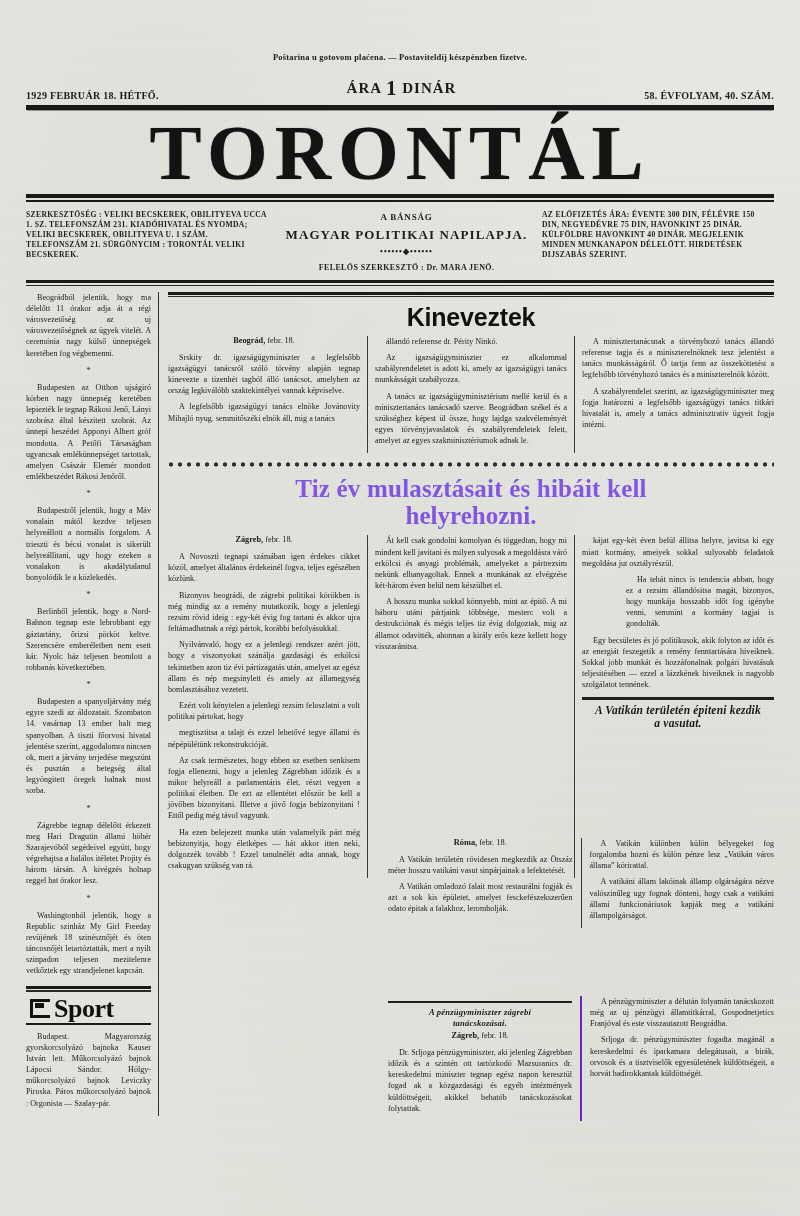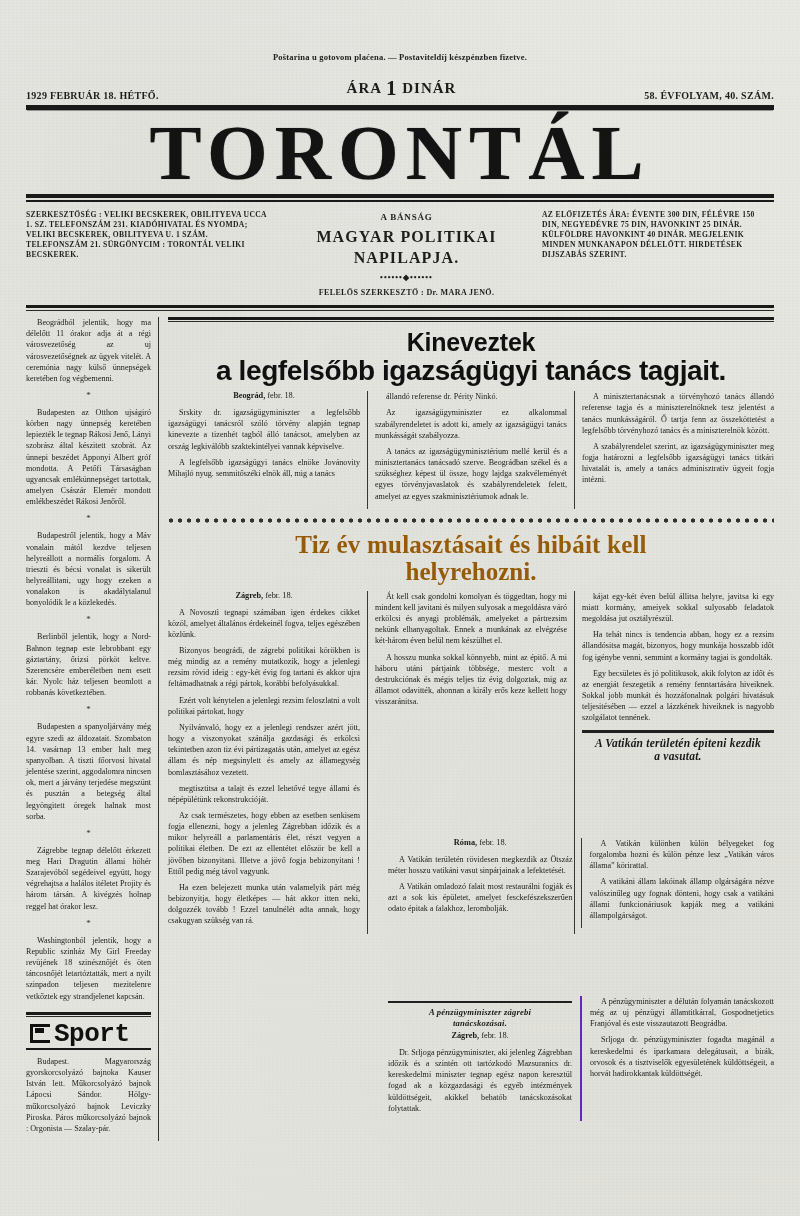--- a/index.html
+++ b/index.html
@@ -54,21 +54,21 @@
     text-shadow:0 0 1px rgba(0,0,0,.5);
   }
   .rule-under{height:4px;background:#1b1b1b;margin:4px 0 0 0;}
   .rule-under2{height:2px;background:#1b1b1b;margin:2px 0 8px 0;}
 
   .mastinfo{display:flex;align-items:flex-start;gap:8px;font-size:7.6px;font-weight:bold;
             letter-spacing:.35px;line-height:1.33;color:#1f1f1f;}
   .mi-left{width:245px;}
   .mi-mid{flex:1;text-align:center;padding-top:2px;}
   .mi-mid .t1{font-size:9px;letter-spacing:.8px;}
-  .mi-mid .t2{font-size:16px;letter-spacing:1.1px;margin-top:2px;}
+  .mi-mid .t2{font-size:13px;letter-spacing:1.1px;margin-top:2px;}
   .mi-mid .dots{font-size:8px;letter-spacing:1px;margin:4px 0 5px;}
   .mi-mid .t3{font-size:8px;letter-spacing:.4px;}
   .mi-right{width:232px;text-align:left;}
 
   .rule-after-mast{height:3px;background:#1b1b1b;margin:6px 0 0;}
   .rule-after-mast2{height:1.2px;background:#2b2b2b;margin:2px 0 6px;}
 
   
   .body-wrap{display:flex;gap:0;}
   .col-narrow{
@@ -90,21 +90,21 @@
     text-align:center;font-weight:bold;line-height:1.04;color:#111;
     font-family:"Liberation Sans", sans-serif;
   }
   .headline .l1{font-size:25px;letter-spacing:-.2px;}
   .headline .l2{font-size:28px;letter-spacing:-.4px;display:block;margin-top:1px;}
   .dot-rule{
     height:9px;margin:7px 0 6px;
     background-image:radial-gradient(circle at 3px 50%, #262626 1.9px, rgba(0,0,0,0) 2.3px);
     background-size:9px 9px;background-repeat:repeat-x;opacity:.92;
   }
-  .headline2{text-align:center;font-weight:bold;color:#a16207;
+  .headline2{text-align:center;font-weight:bold;color:#8b5cf6;
     font-family:"Liberation Serif", serif;line-height:1.08;margin-bottom:3px;}
   .headline2 .l1{font-size:25px;letter-spacing:.2px;}
   .headline2 .l2{font-size:25px;display:block;}
 
   .cols3{display:flex;gap:0;margin-top:6px;}
   .c{flex:1;padding:0 7px;box-sizing:border-box;border-right:1px solid #3a3a3a;}
   .c:last-child{border-right:none;padding-right:0;}
   .c:first-child{padding-left:0;}
   .dateloc{text-align:center;font-size:8.3px;margin:0 0 5px;line-height:1.3;}
   .dateloc b{font-weight:bold;}
@@ -115,21 +115,21 @@
     font-family:"Liberation Serif", serif;letter-spacing:.2px;
   }
   .subhead-it.sm{font-size:8.6px;line-height:1.22;}
 
   .hr-box{height:2.2px;background:#222;margin:5px 0 4px;}
 
   
   .sport-rule{height:3px;background:#1b1b1b;margin:10px 0 1px;}
   .sport-rule2{height:1.2px;background:#2c2c2c;margin-bottom:4px;}
   .sport{
-    font-family:Liberation Mono, monospace;font-weight:bold;font-size:26px;
+    font-family:Liberation Serif, serif;font-weight:bold;font-size:26px;
     letter-spacing:-.5px;color:#111;line-height:1;
     display:flex;align-items:center;gap:4px;margin:2px 0 1px 4px;
   }
   .sport .mark{
     width:17px;height:13px;border:3px solid #111;border-right:none;
     position:relative;flex:none;
   }
   .sport .mark:after{content:"";position:absolute;left:2px;top:1px;width:9px;height:5px;background:#111;}
   .sport-ul{height:2px;background:#1b1b1b;margin:1px 0 6px;}
 </style>
@@ -197,21 +197,20 @@
       <div class="sport-ul"></div>
       <p class="art">Budapest. Magyarország gyorskorcsolyázó bajnoka Kauser István lett. Műkorcsolyázó bajnok Lápocsi Sándor. Hölgy-műkorcsolyázó bajnok Leviczky Piroska. Páros műkorcsolyázó bajnok : Orgonista — Szalay-pár.</p>
     </div>
 
     <div class="main-area">
 
       <div class="hl-rule"></div>
       <div class="hl-rule2"></div>
       <div class="headline">
         <span class="l1">Kineveztek</span>
-        <span class="l2">a legfelsőbb igazságügyi tanács tagjait.</span>
       </div>
 
       <div class="cols3">
         <div class="c">
           <div class="dateloc">
             <b>Beográd,</b>
             <span>febr. 18.</span>
           </div>
           <p class="art">
               <span style="display: block; text-indent: 11px; margin-bottom: 5px;">Srskity dr. igazságügyminiszter a legfelsőbb igazságügyi tanácsról szóló törvény alapján tegnap kinevezte a tizenhét tagból álló tanácsot, amelyben az ország legkiválóbb szaktekintélyei vannak képviselve.</span>
@@ -241,37 +240,37 @@
 
       <div class="cols3">
         <div class="c">
           <div class="dateloc">
             <b>Zágreb,</b>
             <span>febr. 18.</span>
           </div>
           <p class="art">
               <span style="display: block; text-indent: 11px; margin-bottom: 5px;">A Novosztì tegnapi számában igen érdekes cikket közöl, amelyet általános érdekeinél fogva, teljes egészében közlünk.</span>
               <span style="display: block; text-indent: 11px; margin-bottom: 5px;">Bizonyos beográdi, de zágrebi politikai körökben is még mindig az a remény mutatkozik, hogy a jelenlegi rezsim rövid ideig : egy-két évig fog tartani és akkor ujra feltámadhatnak a régi pártok, korábbi befolyásukkal.</span>
+              <span style="display: block; text-indent: 11px; margin-bottom: 5px;">Nyilvánvaló, hogy ez a jelenlegi rendszer azért jött, hogy a viszonyokat szánálja gazdasági és erkölcsi tekintetben azon tiz évi pártizagatás után, amelyet az egész állam és nép megsinylett és amely az államegység bomlasztásához vezetett.</span>
               <span style="display: block; text-indent: 11px; margin-bottom: 5px;">Ezért volt kénytelen a jelenlegi rezsim feloszlatni a volt politikai pártokat, hogy</span>
-              <span style="display: block; text-indent: 11px; margin-bottom: 5px;">Nyilvánvaló, hogy ez a jelenlegi rendszer azért jött, hogy a viszonyokat szánálja gazdasági és erkölcsi tekintetben azon tiz évi pártizagatás után, amelyet az egész állam és nép megsinylett és amely az államegység bomlasztásához vezetett.</span>
               <span style="display: block; text-indent: 11px; margin-bottom: 5px;">megtisztitsa a talajt és ezzel lehetővé tegye állami és népépülétünk rekonstrukcióját.</span>
               <span style="display: block; text-indent: 11px; margin-bottom: 5px;">Az csak természetes, hogy ebben az esetben senkisem fogja ellenezni, hogy a jelenleg Zágrebban időzik és a mikor helyreáll a parlamentáris élet, részt vegyen a politikai életben. De ezt az ellentétet először be kell a jövőben bizonyitani. Illetve a jövő fogja bebizonyitani ! Ettől pedig még távol vagyunk.</span>
               <span style="display: block; text-indent: 11px; margin-bottom: 5px;">Ha ezen belejezett munka után valamelyik párt még bebizonyitja, hogy életképes — hát akkor itten neki, dolgozzék tovább ! Ezzel tanulnélét adta annak, hogy csakugyan szükség van rá.</span>
             </p>
         </div>
         <div class="c">
           <p class="art">
               <span style="display: block; text-indent: 11px; margin-bottom: 5px;">Át kell csak gondolni komolyan és töggedtan, hogy mi mindent kell javitani és milyen sulyosak a megoldásra váró erkölcsi és anyagi problémák, amelyeket a pártrezsim nekünk elhanyagoltak. Ennek a munkának az elvégzése két-három éven belül nem készülhet el.</span>
               <span style="display: block; text-indent: 11px; margin-bottom: 5px;">A hosszu munka sokkal könnyebb, mint az épitő. A mi háboru utáni pártjaink többsége, mesterc volt a destrukciónak és mégis teljes tiz évig dolgoztak, mig az államot odavitték, ahonnan a király erős keze kellett hogy visszaránitsa.</span>
             </p>
         </div>
         <div class="c">
           <p class="art">
               <span style="display: block; text-indent: 11px; margin-bottom: 5px;">kájat egy-két éven belül állitsa helyre, javitsa ki egy miatt kormány, ameiyek sokkal sulyosabb feladatok megoldása jut osztályrészül.</span>
-              <span style="display: block; text-indent: 11px; margin-bottom: 5px;">Ha tehát nincs is tendencia abban, hogy ez a rezsim állandósitsa magát, bizonyos, hogy munkája hosszabb időt fog igénybe venni, semmint a kormány tagjai is gondolták.</span>
+              <span style="display: block; text-indent: 11px; margin-bottom: 5px; margin-left: 44px;">Ha tehát nincs is tendencia abban, hogy ez a rezsim állandósitsa magát, bizonyos, hogy munkája hosszabb időt fog igénybe venni, semmint a kormány tagjai is gondolták.</span>
               <span style="display: block; text-indent: 11px; margin-bottom: 5px;">Egy becsületes és jó politikusok, akik folyton az időt és az energiát feszegetik a remény fenntartására hiveiknek. Sokkal jobb munkát és hozzáfonalnak polgári hivatásuk teljesitésében — ezzel a lázzkének hiveiknek is nagyobb szolgálatot tennének.</span>
             </p>
 
           <div class="hr-box"></div>
           <div class="subhead-it">
             <span>A Vatikán területén épiteni kezdik</span><br>
             <span>a vasutat.</span>
           </div>
         </div>
       </div>

